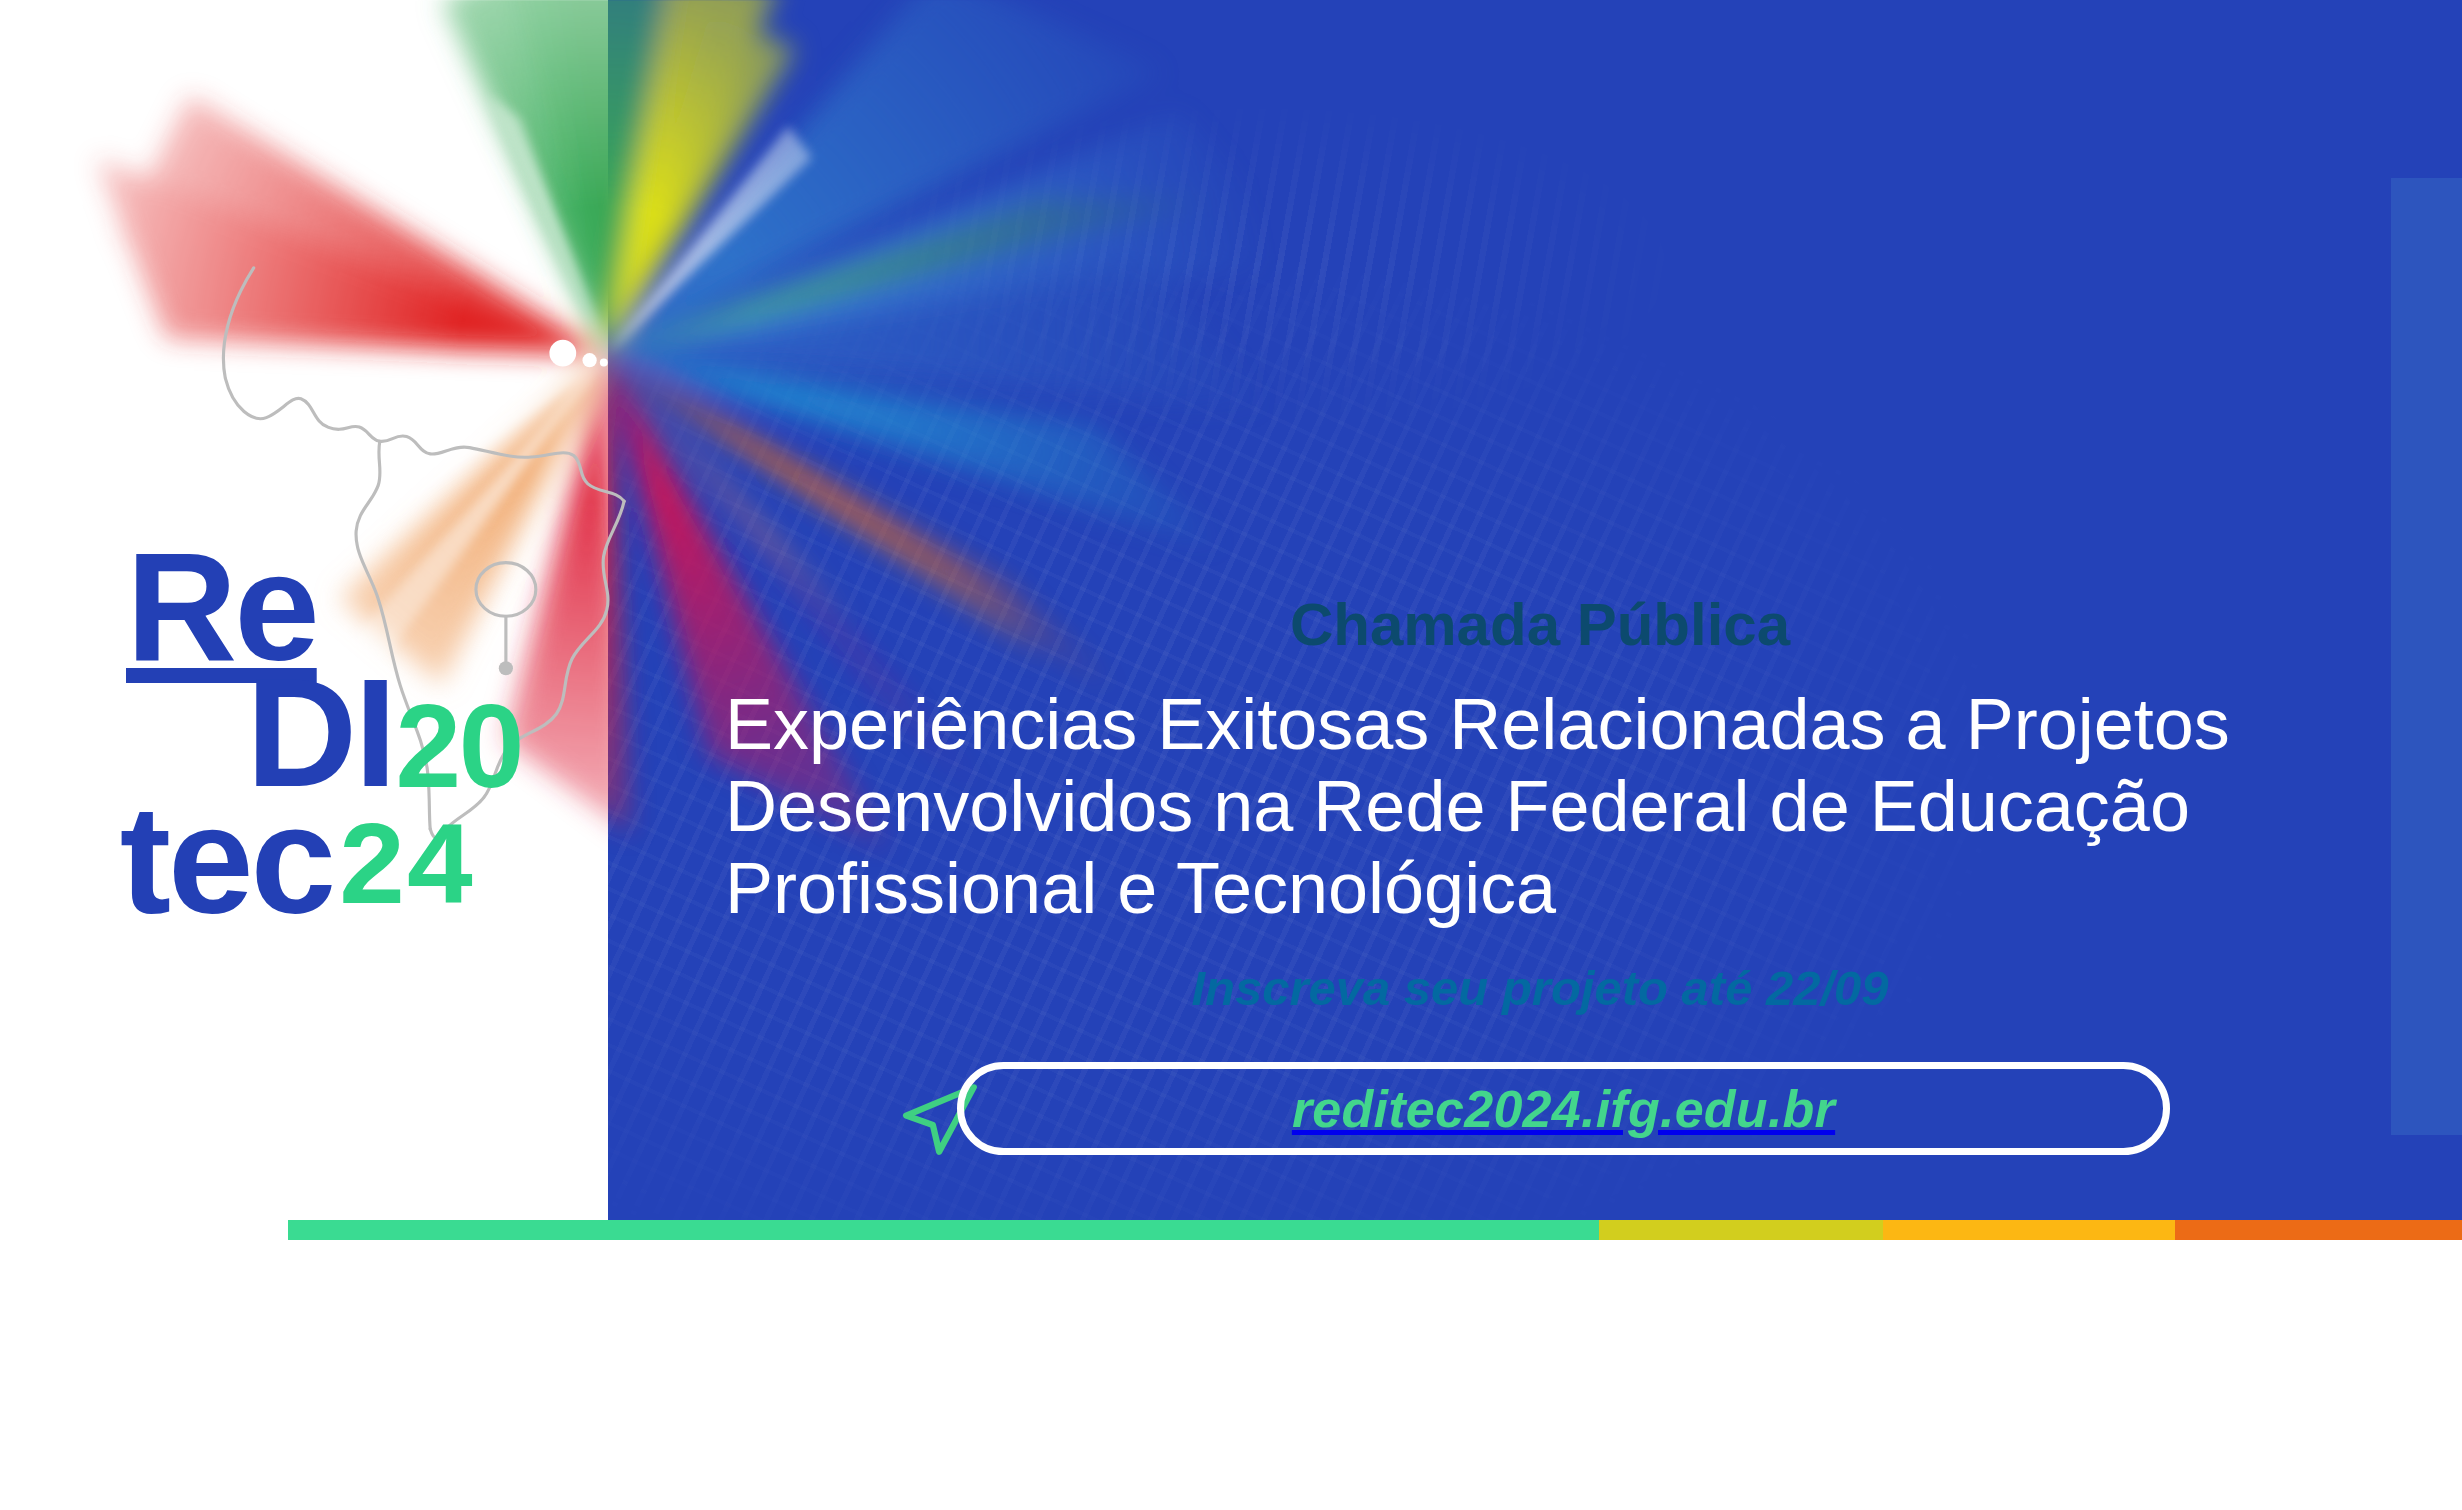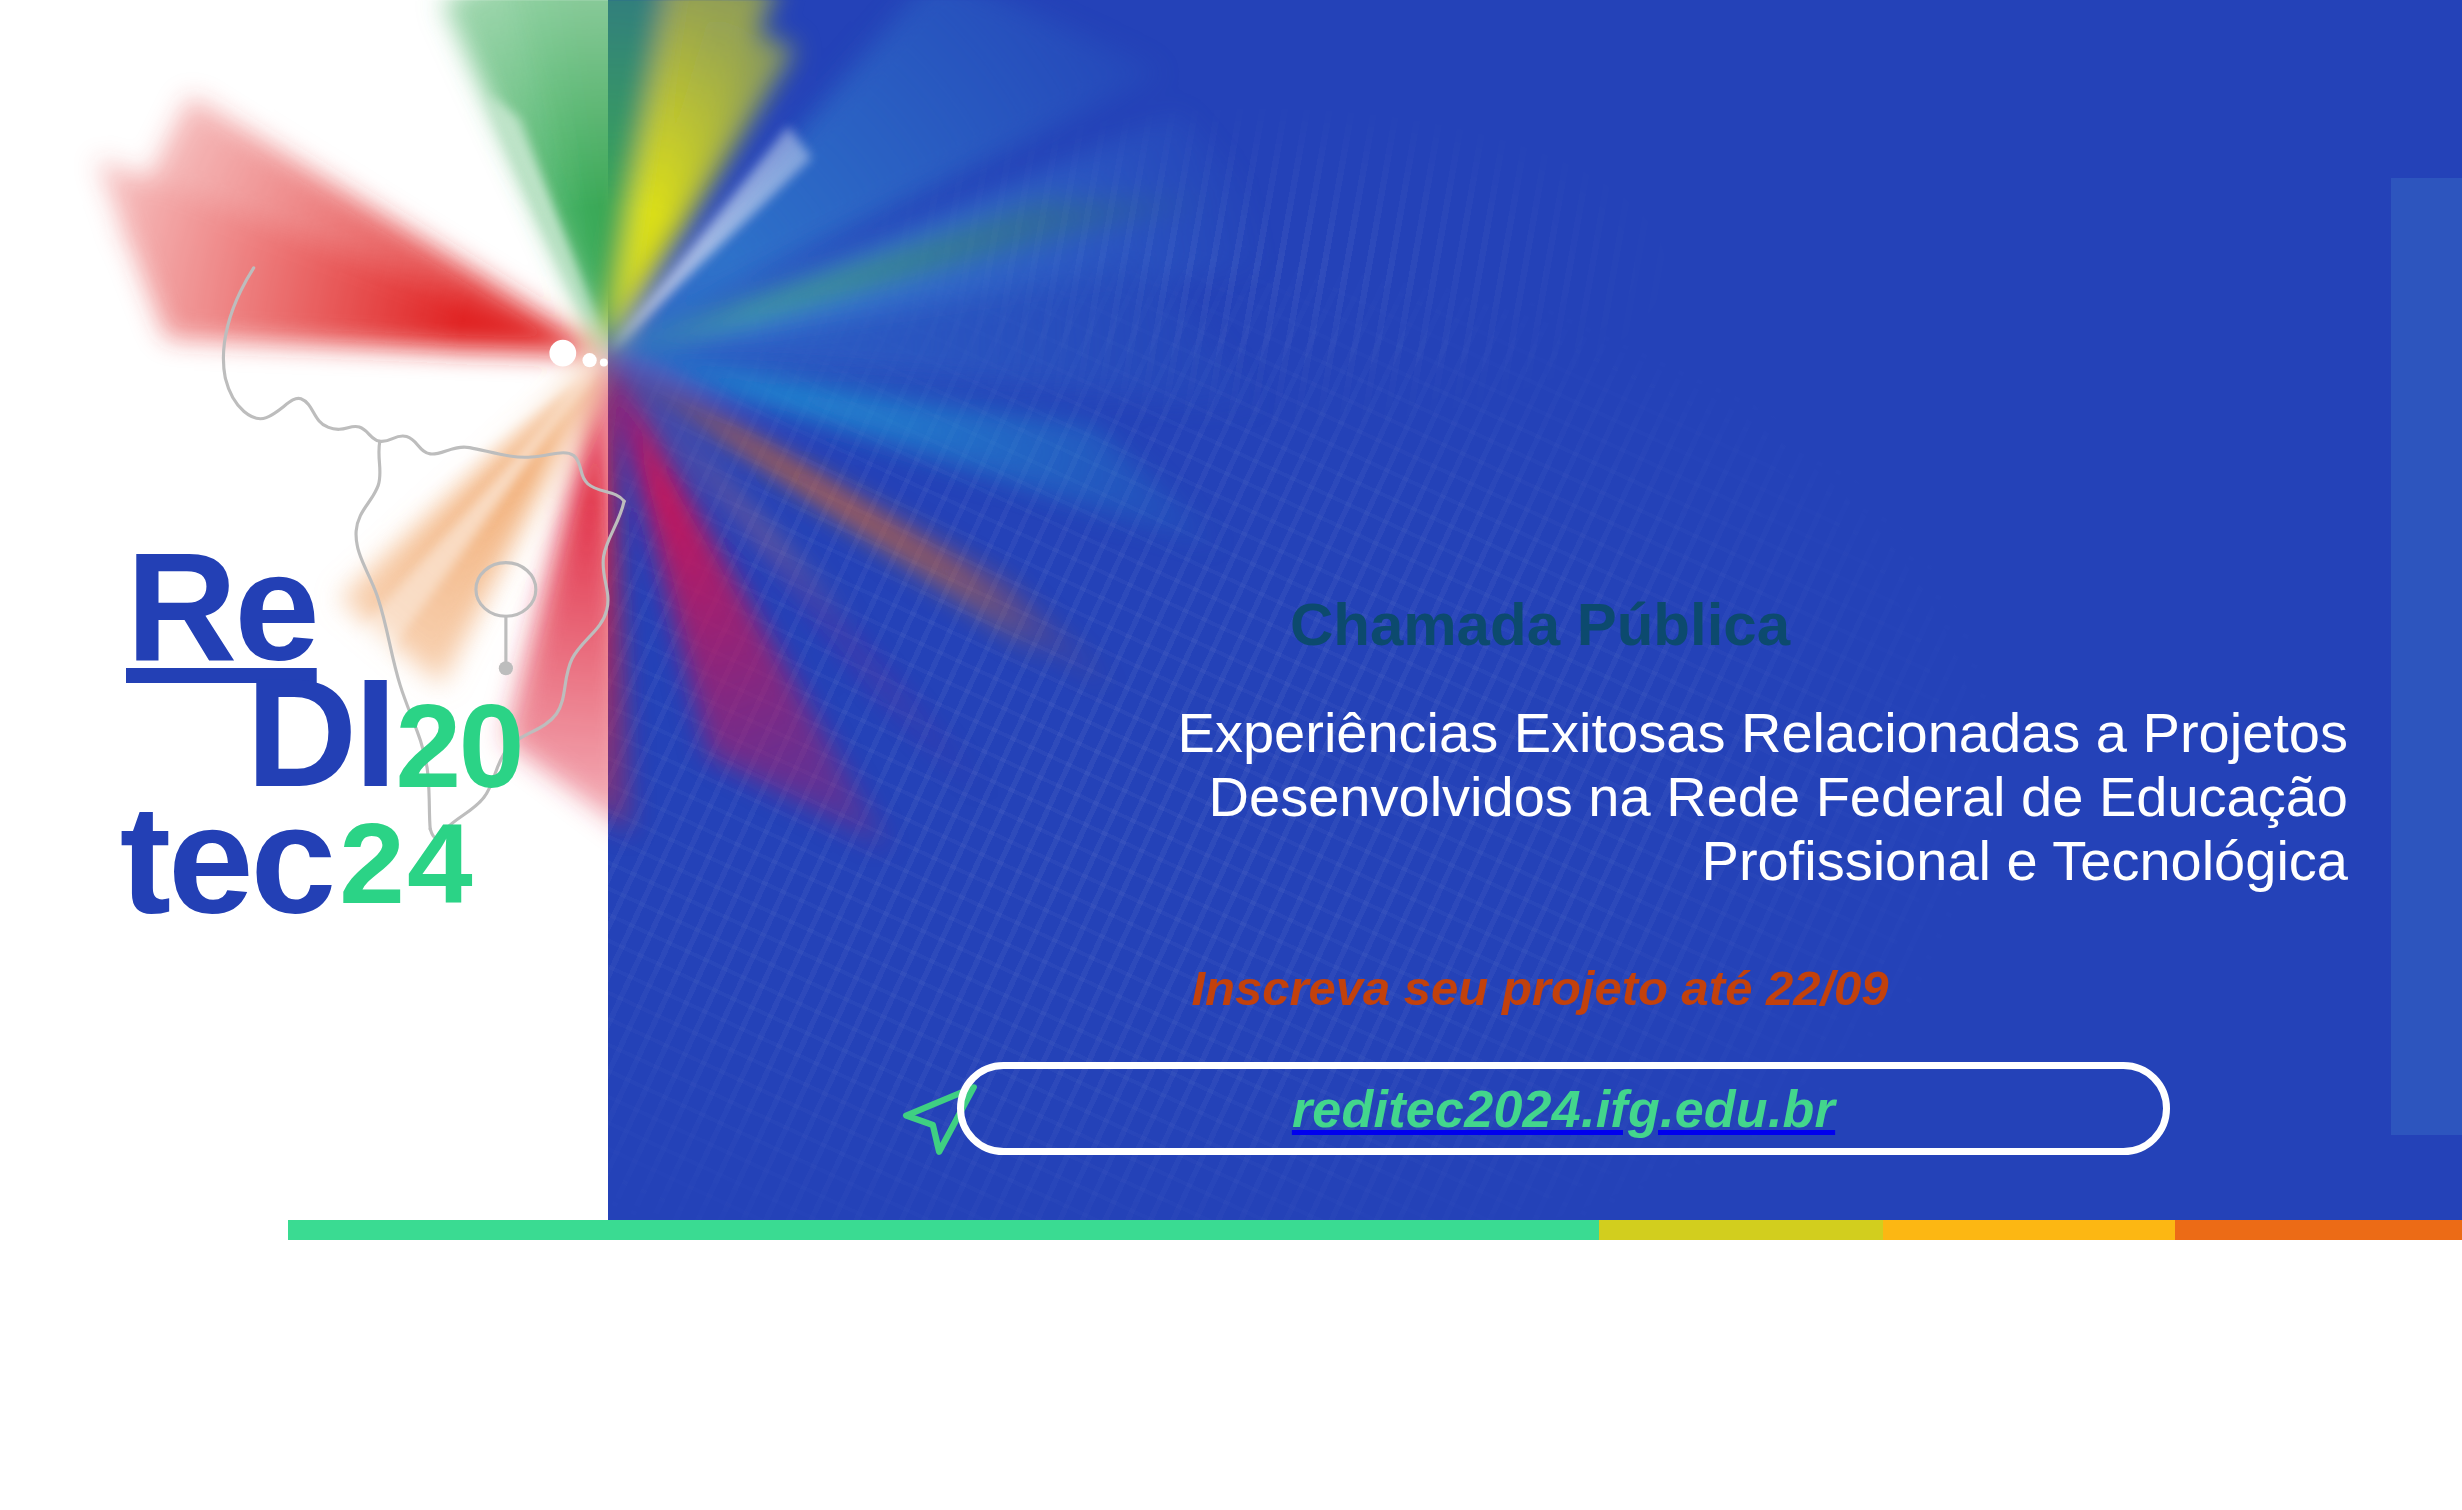--- a/index.html
+++ b/index.html
@@ -60,28 +60,28 @@
     letter-spacing:-.005em;text-transform:uppercase;
   }
   .headline .ord{font-size:.55em;vertical-align:super;line-height:0;}
 
   
   .chamada{
     position:absolute;left:756px;top:593px;width:1568px;text-align:center;
     color:#0c4a6e;font-weight:700;font-size:60px;line-height:1.08;
   }
   .subtitle{
-    position:absolute;left:725px;top:701px;width:1623px;text-align:right;
-    color:#ffffff;font-weight:400;font-size:56px;line-height:1.14;
+    position:absolute;left:725px;top:683px;width:1623px;text-align:left;
+    color:#ffffff;font-weight:400;font-size:72px;line-height:1.14;
   }
 
   
   .deadline{
     position:absolute;left:756px;top:960px;width:1568px;text-align:center;
-    color:#c2410c;font-weight:700;font-style:italic;font-size:49px;
+    color:#0369a1;font-weight:700;font-style:italic;font-size:49px;
   }
 
   
   .pill{
     position:absolute;left:957px;top:1062px;width:1213px;height:93px;
     border:7.9px solid #ffffff;border-radius:47px;box-sizing:border-box;
     display:flex;align-items:center;justify-content:center;
   }
   .pill-text{color:#43D68C;font-weight:700;font-style:italic;font-size:52px;letter-spacing:.005em;}
   .cursor-ico{position:absolute;left:898px;top:1070px;width:87px;height:88px;}

